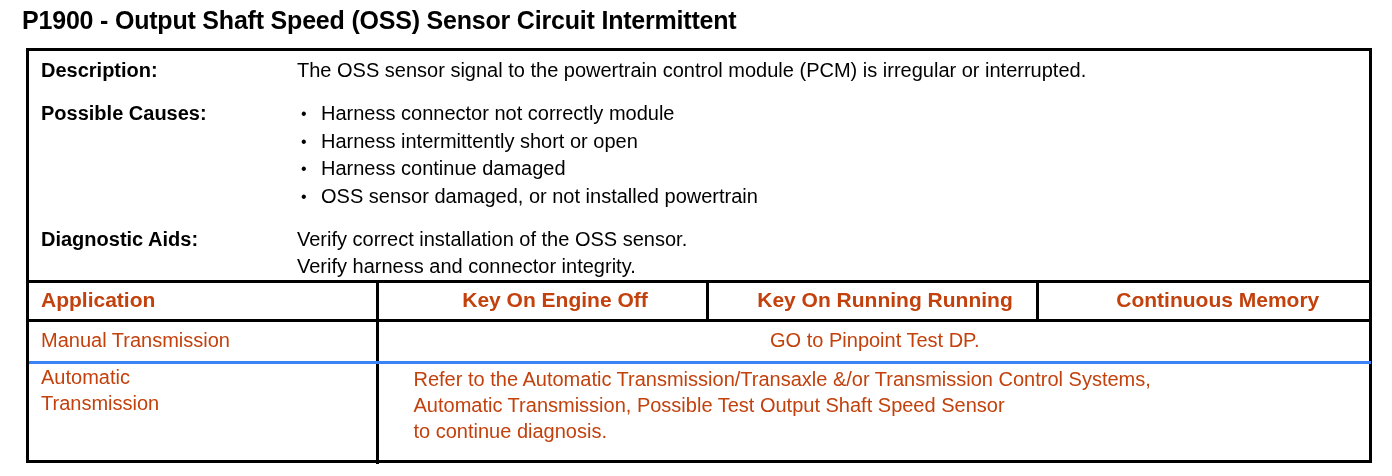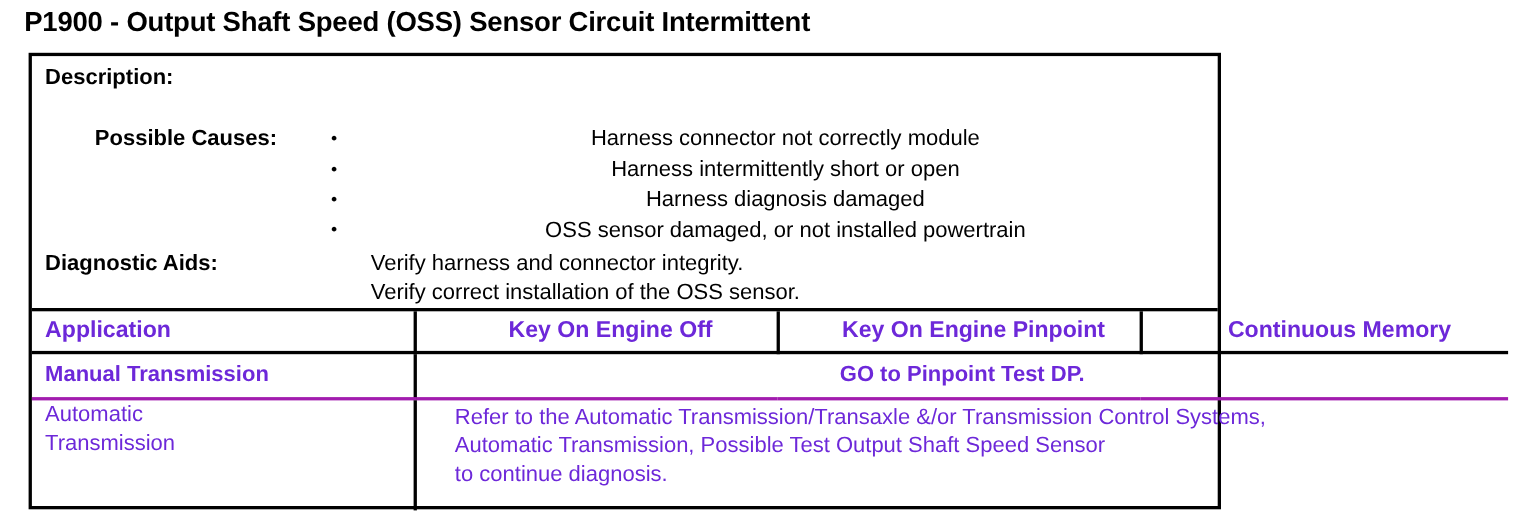--- a/index.html
+++ b/index.html
@@ -33,21 +33,21 @@
     letter-spacing: -0.2px;
     white-space: nowrap;
     line-height: 30px;
   }
 
   
   .frame {
     position: absolute;
     left: 14px;
     top: 48px;
-    width: 1084px;
+    width: 1346px;
     height: 415px;
     border: 3px solid #000000;
     box-sizing: border-box;
     background: #ffffff;
   }
 
   
   .info-block {
     position: absolute;
     left: 0;
@@ -58,22 +58,22 @@
   }
 
   .info-row {
     position: absolute;
     left: 0;
     right: 0;
     display: flex;
     align-items: flex-start;
   }
   .info-row.r-desc  { top: 6px; }
-  .info-row.r-cause { top: 62px; text-align: center; }
-  .info-row.r-aids  { top: 175px; gap: 40px; }
+  .info-row.r-cause { top: 49px; }
+  .info-row.r-aids  { top: 175px; }
 
   .info-label {
     width: 268px;
     flex: 0 0 268px;
     padding-left: 12px;
     box-sizing: border-box;
     font-size: 20px;
     font-weight: bold;
     line-height: 26px;
     white-space: nowrap;
@@ -135,21 +135,21 @@
     border-collapse: collapse;
     width: 100%;
     table-layout: fixed;
   }
   .app-table td,
   .app-table th {
     border: 0;
     padding: 0;
     vertical-align: top;
     font-size: 20px;
-    color: #6d28d9;
+    color: #c2410c;
   }
 
   .col-app  { width: 348px; }
   .col-koeo { width: 330px; }
   .col-koer { width: 330px; }
   .col-cm   { width: 334px; }
 
   
   .thead-row td {
     height: 36px;
@@ -171,23 +171,22 @@
   }
   .thead-row td.h-last {
     text-align: center;
     border-right: 0;
     line-height: 33px;
   }
 
   
   .row-manual td {
     height: 39px;
-    border-bottom: 3px solid #a21caf;
+    border-bottom: 3px solid #3b82f6;
     line-height: 36px;
-    font-weight: bold;
   }
   .row-manual td.c-app {
     padding-left: 12px;
     border-right: 3px solid #000000;
     white-space: nowrap;
   }
   .row-manual td.c-span {
     text-align: center;
   }
 
@@ -216,70 +215,73 @@
 <div id="page">
 
   <div class="doc-title">P1900 - Output Shaft Speed (OSS) Sensor Circuit Intermittent</div>
 
   <div class="frame">
 
     <div class="info-block">
 
       <div class="info-row r-desc">
         <div class="info-label">Description:</div>
+        <div class="info-value">
+          <p>The OSS sensor signal to the powertrain control module (PCM) is irregular or interrupted.</p>
+        </div>
       </div>
 
       <div class="info-row r-cause">
         <div class="info-label">Possible Causes:</div>
         <div class="info-value">
           <ul class="cause-list">
             <li>
               <span class="bullet">•</span>
               <span>Harness connector not correctly module</span>
             </li>
             <li>
               <span class="bullet">•</span>
               <span>Harness intermittently short or open</span>
             </li>
             <li>
               <span class="bullet">•</span>
-              <span>Harness diagnosis damaged</span>
+              <span>Harness continue damaged</span>
             </li>
             <li>
               <span class="bullet">•</span>
               <span>OSS sensor damaged, or not installed powertrain</span>
             </li>
           </ul>
         </div>
       </div>
 
       <div class="info-row r-aids">
         <div class="info-label">Diagnostic Aids:</div>
         <div class="info-value">
+          <div class="aids-line">Verify correct installation of the OSS sensor.</div>
           <div class="aids-line">Verify harness and connector integrity.</div>
-          <div class="aids-line">Verify correct installation of the OSS sensor.</div>
         </div>
       </div>
 
     </div>
 
     <div class="block-divider"></div>
 
     <table class="app-table">
       <colgroup>
         <col class="col-app">
         <col class="col-koeo">
         <col class="col-koer">
         <col class="col-cm">
       </colgroup>
       <tbody>
         <tr class="thead-row">
           <td class="h-app">Application</td>
           <td class="h-ctr">Key On Engine Off</td>
-          <td class="h-ctr">Key On Engine Pinpoint</td>
+          <td class="h-ctr">Key On Running Running</td>
           <td class="h-last">Continuous Memory</td>
         </tr>
 
         <tr class="row-manual">
           <td class="c-app">Manual Transmission</td>
           <td class="c-span" colspan="3">GO to Pinpoint Test DP.</td>
         </tr>
 
         <tr class="row-auto">
           <td class="c-app">

